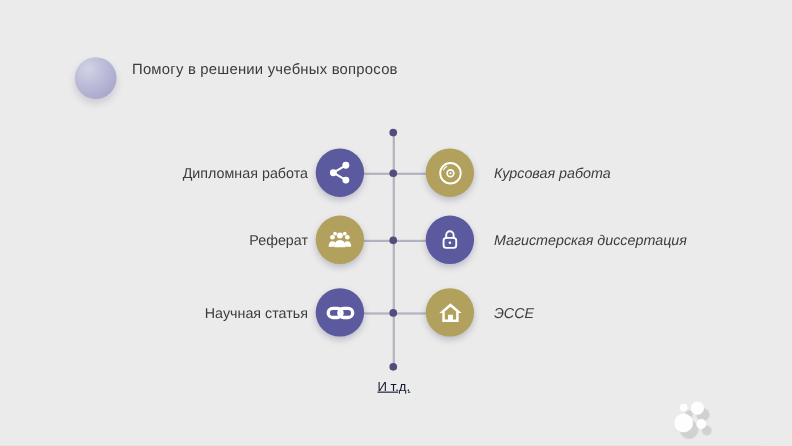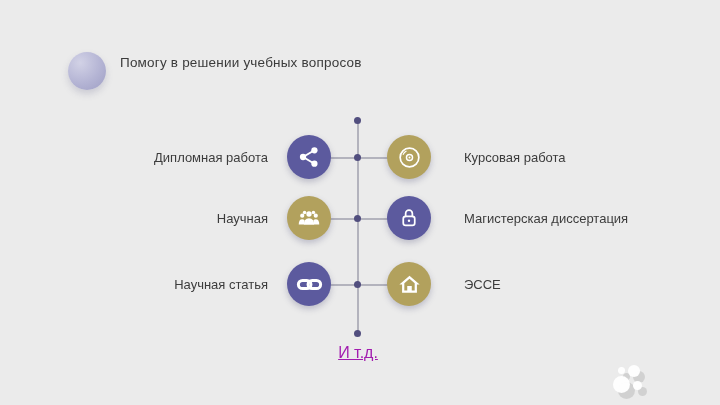--- a/index.html
+++ b/index.html
@@ -38,26 +38,26 @@
   }
   .circle.purple{background:#5c5a9e;}
   .circle.gold{background:#b2a15d;}
   .cl{left:287px}.cr{left:387px}
   .r1c{top:135px}.r2c{top:196px}.r3c{top:262px}
   .circle svg{display:block;}
   
   .svc-label{
     position:absolute;font-size:13px;color:#3c3c3c;white-space:nowrap;
   }
-  .svc-label.left{right:452px;text-align:right;}
-  .svc-label.right{left:464px;text-align:right;}
+  .svc-label.left{right:440px;text-align:right;}
+  .svc-label.right{left:449px;text-align:right;font-style:italic;}
   .lr1{top:150px}.lr2{top:211px}.lr3{top:277px}
   .footer-label{
     position:absolute;left:358px;top:344px;transform:translateX(-50%);
-    font-size:16px;color:#a21caf;white-space:nowrap;text-decoration:underline;
+    font-size:12px;color:#0f172a;white-space:nowrap;text-decoration:underline;
   }
   
   .watermark{
     position:absolute;left:612px;top:364px;width:104px;height:38px;
     filter:drop-shadow(5px 6px 0 rgba(175,175,175,.45));
   }
   .wm-dot{position:absolute;border-radius:50%;background:rgba(255,255,255,.95);}
   .wm-d1{left:6px;top:3px;width:7px;height:7px;}
   .wm-d2{left:16px;top:1px;width:12px;height:12px;}
   .wm-d3{left:1px;top:12px;width:17px;height:17px;}
@@ -106,21 +106,21 @@
       <svg viewBox="0 0 24 24" width="27" height="27" fill="none" stroke="#fff">
         <circle cx="12" cy="12" r="8.3" stroke-width="1.5"></circle>
         <circle cx="12" cy="12" r="2.7" stroke-width="1.3"></circle>
         <circle cx="12" cy="12" r="0.9" fill="#fff" stroke="none"></circle>
         <path d="M6.2 9.5 A6.6 6.6 0 0 1 9.3 6.3" stroke-width="1"></path>
       </svg>
     </span>
   </div>
   <div class="svc-label right lr1">Курсовая работа</div>
 
-  <div class="svc-label left lr2">Научная</div>
+  <div class="svc-label left lr2">Реферат</div>
   <div class="circle gold cl r2c">
     <span>
       <svg viewBox="0 0 24 24" width="28" height="28" fill="#fff">
         <circle cx="8.2" cy="7.2" r="1.5"></circle>
           <circle cx="15.8" cy="7.2" r="1.5"></circle>
         <circle cx="6.2" cy="10" r="1.8"></circle>
           <circle cx="17.8" cy="10" r="1.8"></circle>
         <circle cx="12" cy="8.6" r="2.3"></circle>
         <path d="M3.2 17.5 q0-4.4 3-4.4 q1.3 0 2 .9 l-.4 3.5 z"></path>
         <path d="M20.8 17.5 q0-4.4 -3-4.4 q-1.3 0 -2 .9 l.4 3.5 z"></path>

